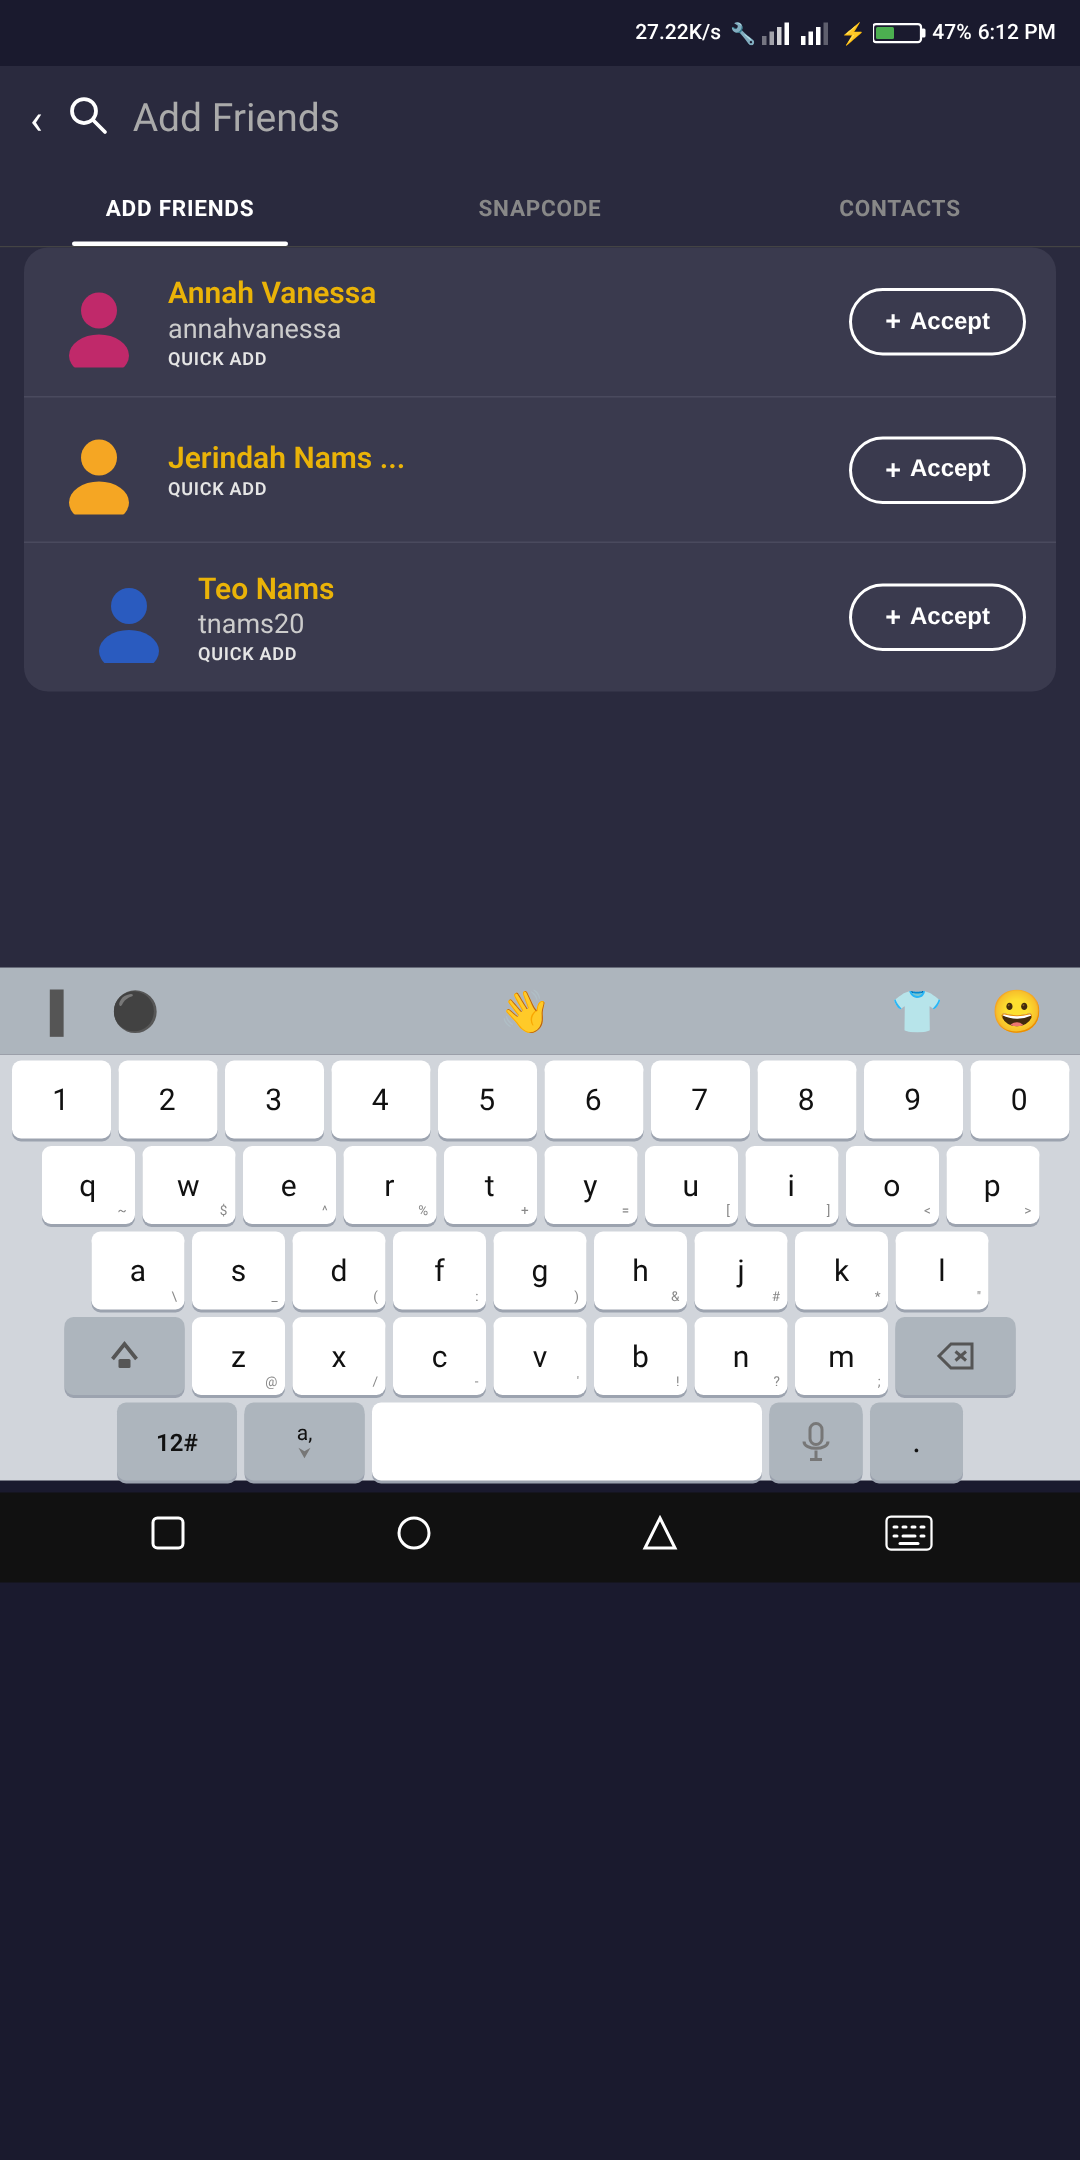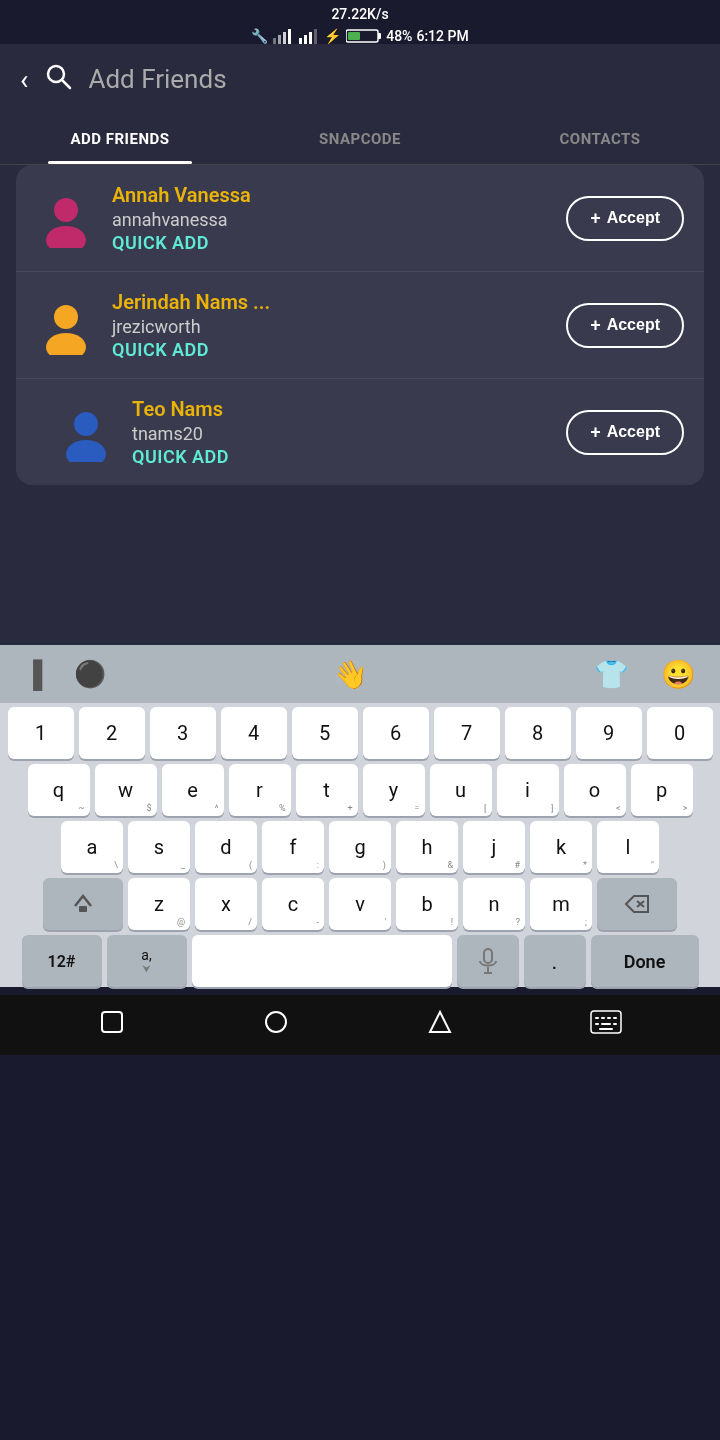--- a/index.html
+++ b/index.html
@@ -14,21 +14,20 @@
 
     
     .status-bar {
       background: #1a1a2e;
       height: 44px;
       display: flex;
       align-items: center;
       justify-content: flex-end;
       padding: 0 16px;
       gap: 6px;
-      flex-direction: column;
     }
     .status-bar-text {
       color: #fff;
       font-size: 14px;
       font-weight: 500;
     }
     .status-icons {
       display: flex;
       align-items: center;
       gap: 4px;
@@ -154,22 +153,22 @@
       font-size: 20px;
       font-weight: 600;
       margin-bottom: 2px;
     }
     .friend-username {
       color: #ccc;
       font-size: 18px;
       margin-bottom: 2px;
     }
     .quick-add-label {
-      color: #5eead4;
-      font-size: 18px;
+      color: #e5e5e5;
+      font-size: 12px;
       font-weight: 600;
       letter-spacing: 0.5px;
     }
 
     .accept-btn {
       border: 2px solid #fff;
       border-radius: 40px;
       background: transparent;
       color: #fff;
       padding: 10px 22px;
@@ -410,21 +409,21 @@
       <rect x="15" y="1" width="3" height="15" fill="#fff" opacity="0.3"></rect>
     </svg>
 
     <span style="color:#fff;font-size:14px;">⚡</span>
 
     <svg width="36" height="16" viewBox="0 0 36 16">
       <rect x="0" y="2" width="32" height="12" rx="2" fill="none" stroke="#fff" stroke-width="1.5"></rect>
       <rect x="32" y="5" width="3" height="6" rx="1" fill="#fff"></rect>
       <rect x="2" y="4" width="12" height="8" rx="1" fill="#4caf50"></rect>
     </svg>
-    <span class="status-bar-text">48%</span>
+    <span class="status-bar-text">47%</span>
     <span class="status-bar-text">6:12 PM</span>
   </div>
 </div>
 
 <div class="header">
   <span class="back-icon">‹</span>
   <span class="search-icon-header">
     <svg width="28" height="28" viewBox="0 0 28 28" fill="none">
       <circle cx="12" cy="12" r="8" stroke="white" stroke-width="2.5"></circle>
       <line x1="18" y1="18" x2="26" y2="26" stroke="white" stroke-width="2.5" stroke-linecap="round"></line>
@@ -464,21 +463,20 @@
 
     <div class="friend-item">
       <div class="avatar">
         <svg class="avatar-shape" viewBox="0 0 60 60" xmlns="http://www.w3.org/2000/svg">
           <circle cx="30" cy="22" r="12" fill="#f5a623"></circle>
           <ellipse cx="30" cy="52" rx="20" ry="14" fill="#f5a623"></ellipse>
         </svg>
       </div>
       <div class="friend-info">
         <div class="friend-name">Jerindah Nams ...</div>
-        <div class="friend-username">jrezicworth</div>
         <div class="quick-add-label">QUICK ADD</div>
       </div>
       <button class="accept-btn">
         <span class="plus">+</span>
         <span>Accept</span>
       </button>
     </div>
 
     <div class="friend-item">
       <div class="avatar">
@@ -586,21 +584,20 @@
       <div class="kb-key space"></div>
       <div class="kb-key mic">
         <svg width="20" height="26" viewBox="0 0 20 26" fill="none">
           <rect x="6" y="1" width="8" height="14" rx="4" stroke="#777" stroke-width="2"></rect>
           <path d="M2 13 C2 19 18 19 18 13" stroke="#777" stroke-width="2" fill="none"></path>
           <line x1="10" y1="19" x2="10" y2="25" stroke="#777" stroke-width="2"></line>
           <line x1="6" y1="25" x2="14" y2="25" stroke="#777" stroke-width="2"></line>
         </svg>
       </div>
       <div class="kb-key period">.</div>
-      <div class="kb-key done">Done</div>
     </div>
 
   </div>
 </div>
 
 <div class="nav-bar">
   <span class="nav-icon">
     <svg width="28" height="28" viewBox="0 0 28 28" fill="none">
       <rect x="4" y="4" width="20" height="20" rx="3" stroke="white" stroke-width="2" fill="none"></rect>
     </svg>

